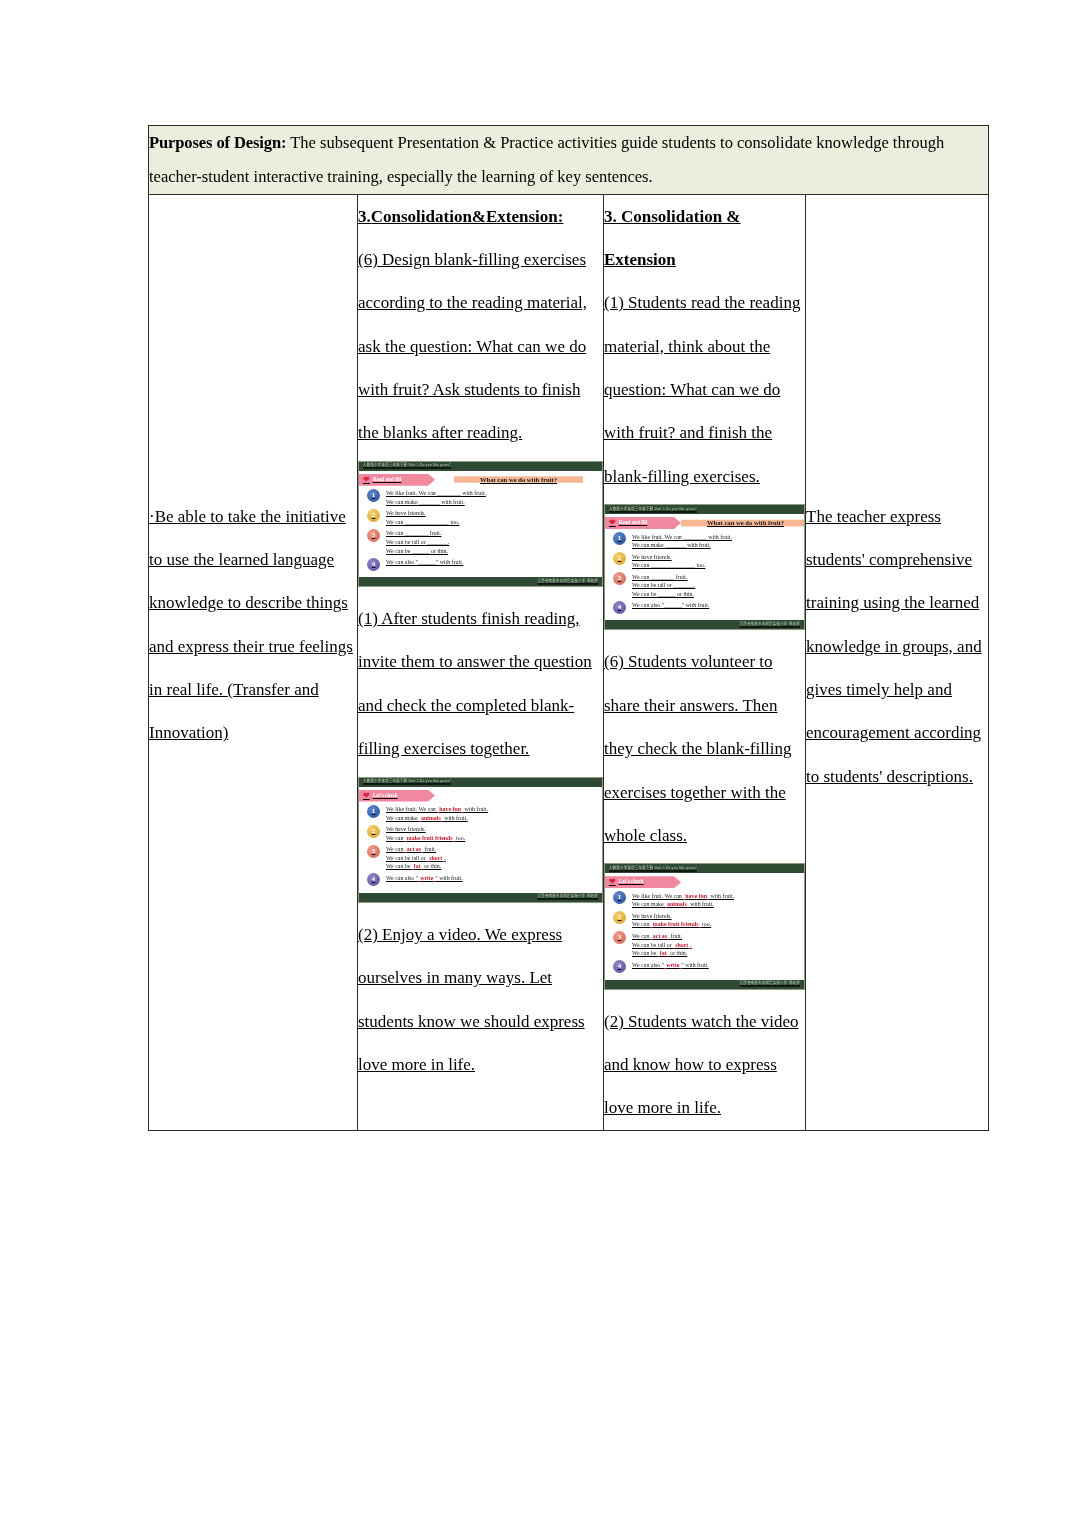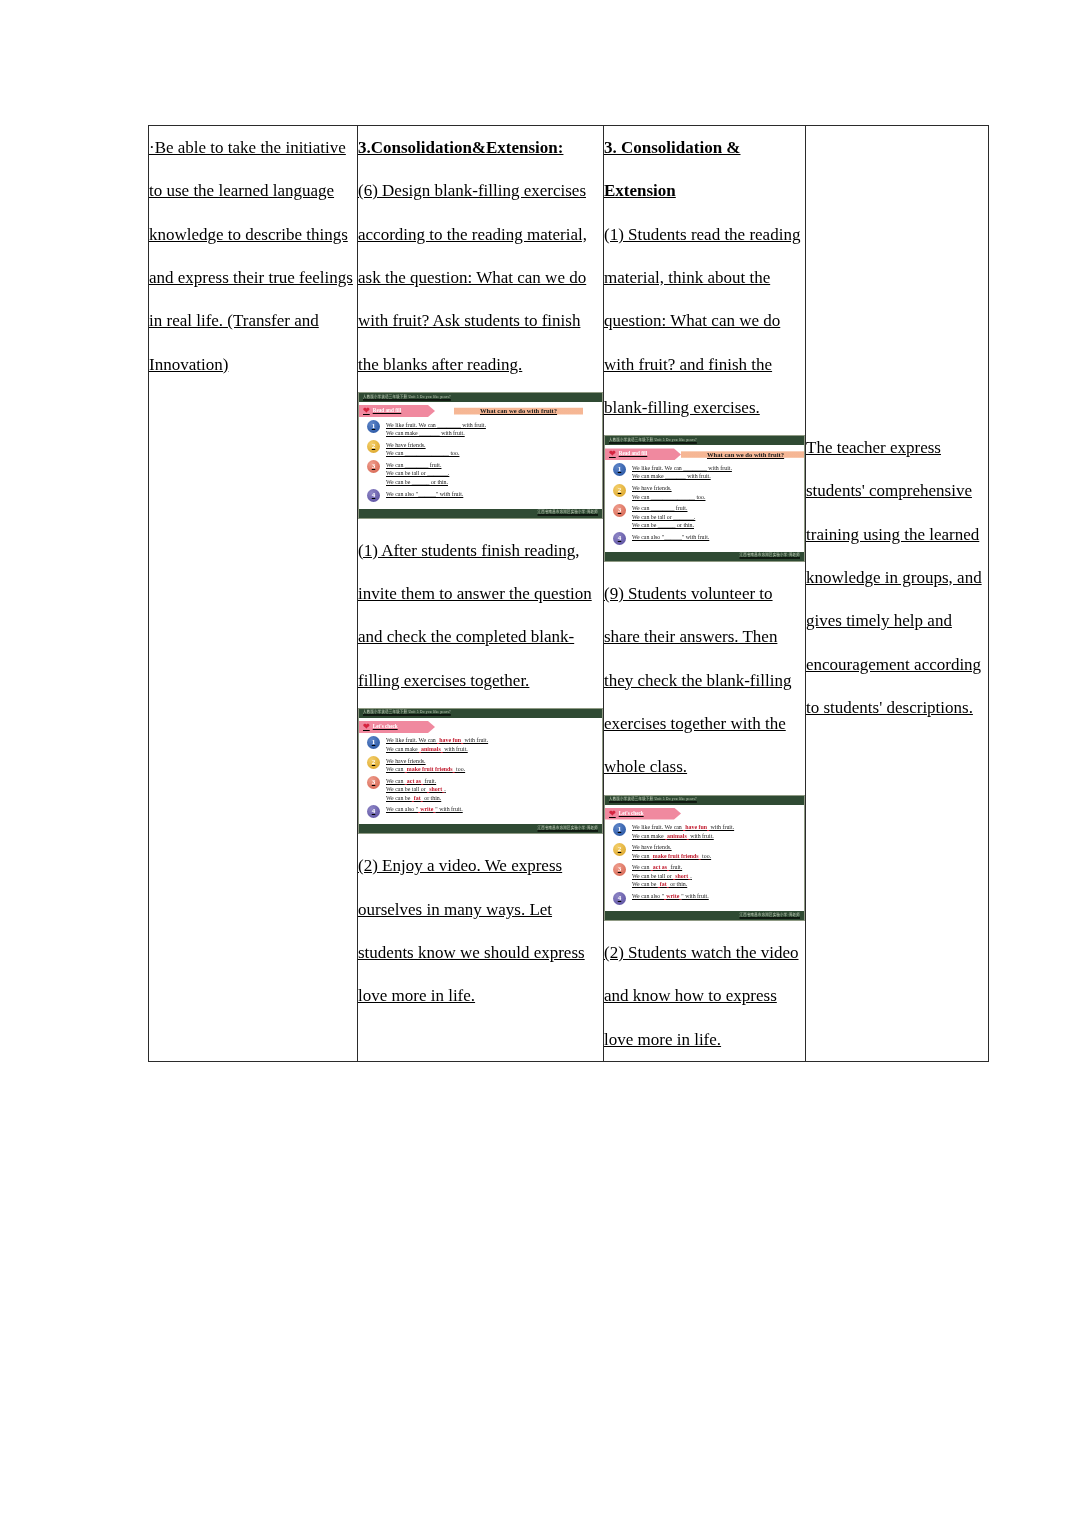--- a/index.html
+++ b/index.html
@@ -57,21 +57,21 @@
     padding: 10px 9px 12px 10px;
     font-size: 17px;
     line-height: 2.55;
     text-decoration: underline;
   }
   .c1 { width: 209px; }
   .c2 { width: 246px; }
   .c3 { width: 202px; }
   .c4 { width: 183px; }
 
-  .c1-inner { }
+  .c1-inner { padding-top: 300px; }
   .c4-inner { padding-top: 300px; }
 
   .para { margin: 0; }
   .bold-head {
     font-weight: bold;
     margin: 0;
   }
 
   
   .slide {
@@ -207,20 +207,26 @@
 
   <table class="doc-table">
     <colgroup>
       <col class="c1">
         <col class="c2">
         <col class="c3">
         <col class="c4">
     </colgroup>
 
     <tbody>
+        <tr>
+      <td class="purposes-cell" colspan="4">
+        <span class="purposes-label">Purposes of Design:</span>
+        <span class="purposes-text">The subsequent Presentation &amp; Practice activities guide students to consolidate knowledge through teacher-student interactive training, especially the learning of key sentences.</span>
+      </td>
+    </tr>
 
     <tr>
 
       <td class="cell">
         <div class="c1-inner">
           <p class="para">·Be able to take the initiative to use the learned language knowledge to describe things and express their true feelings in real life. (Transfer and Innovation)</p>
         </div>
       </td>
 
       <td class="cell">
@@ -376,21 +382,21 @@
                   <div class="ln">We can also "______" with fruit.</div>
                 </span>
               </div>
             </div>
           </div>
           <div class="slide-footbar">
             <span class="fb-txt">江西省南昌市东湖区实验小学·周老师</span>
           </div>
         </div>
 
-        <p class="para">(9) Students volunteer to share their answers. Then they check the blank-filling exercises together with the whole class.</p>
+        <p class="para">(6) Students volunteer to share their answers. Then they check the blank-filling exercises together with the whole class.</p>
 
         <div class="slide">
           <div class="slide-topbar">
             <span class="tb-txt">人教版小学英语三年级下册  Unit 5  Do you like pears?</span>
           </div>
           <div class="slide-body">
             <div class="slide-headrow">
               <span class="ribbon">
                 <span class="heart">❤</span>
                 <span>Let's check</span>

